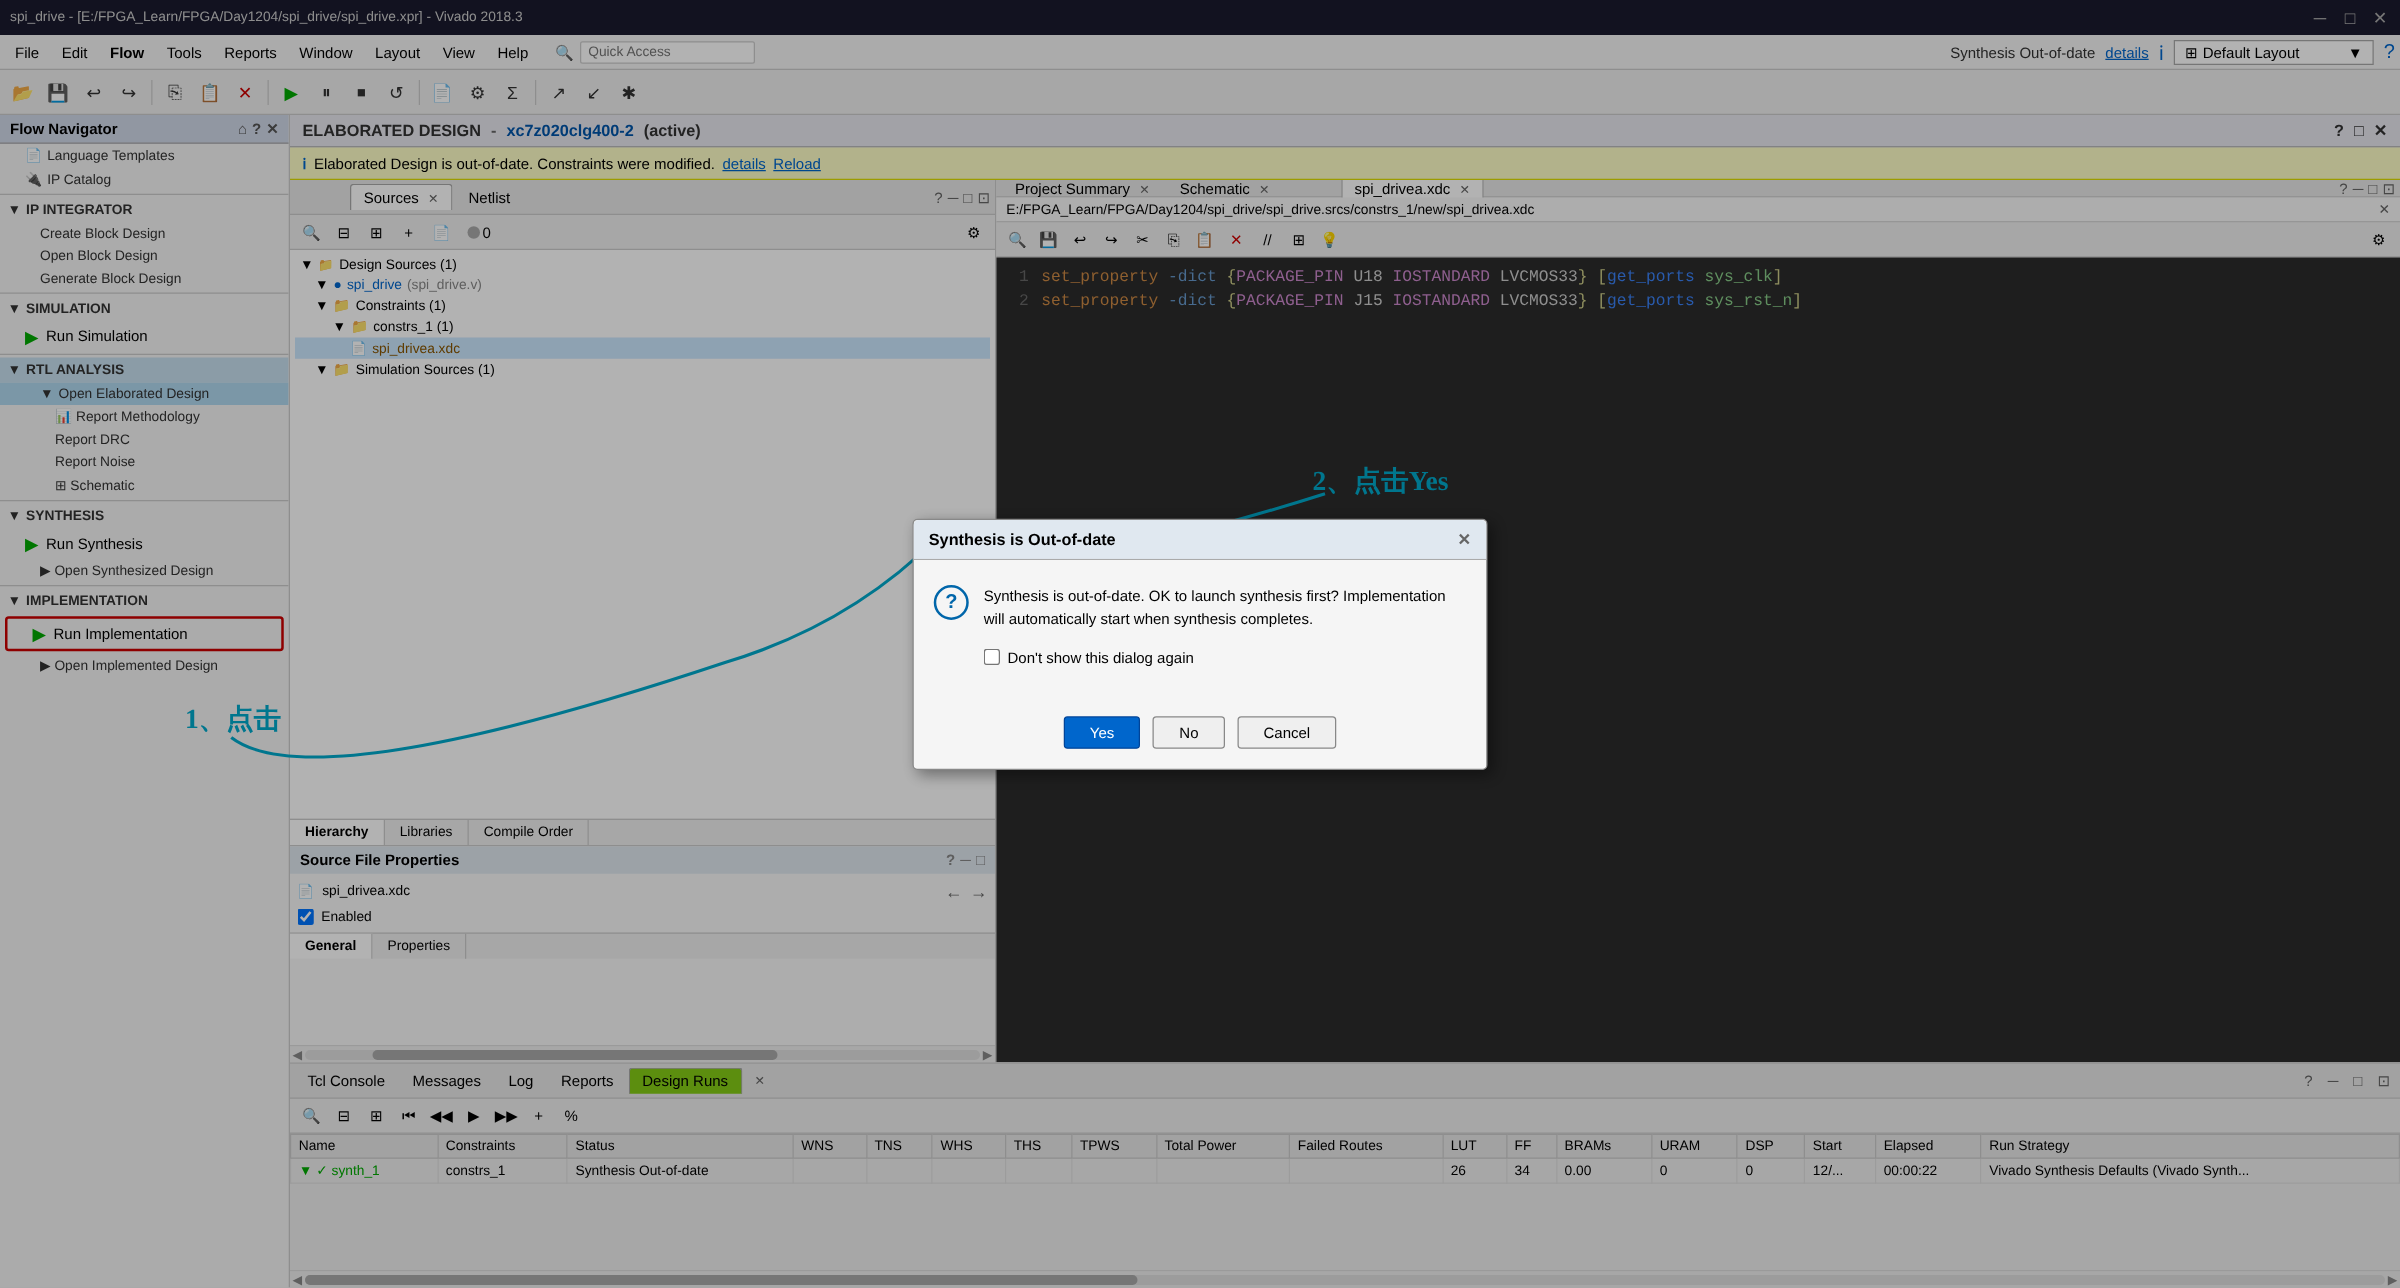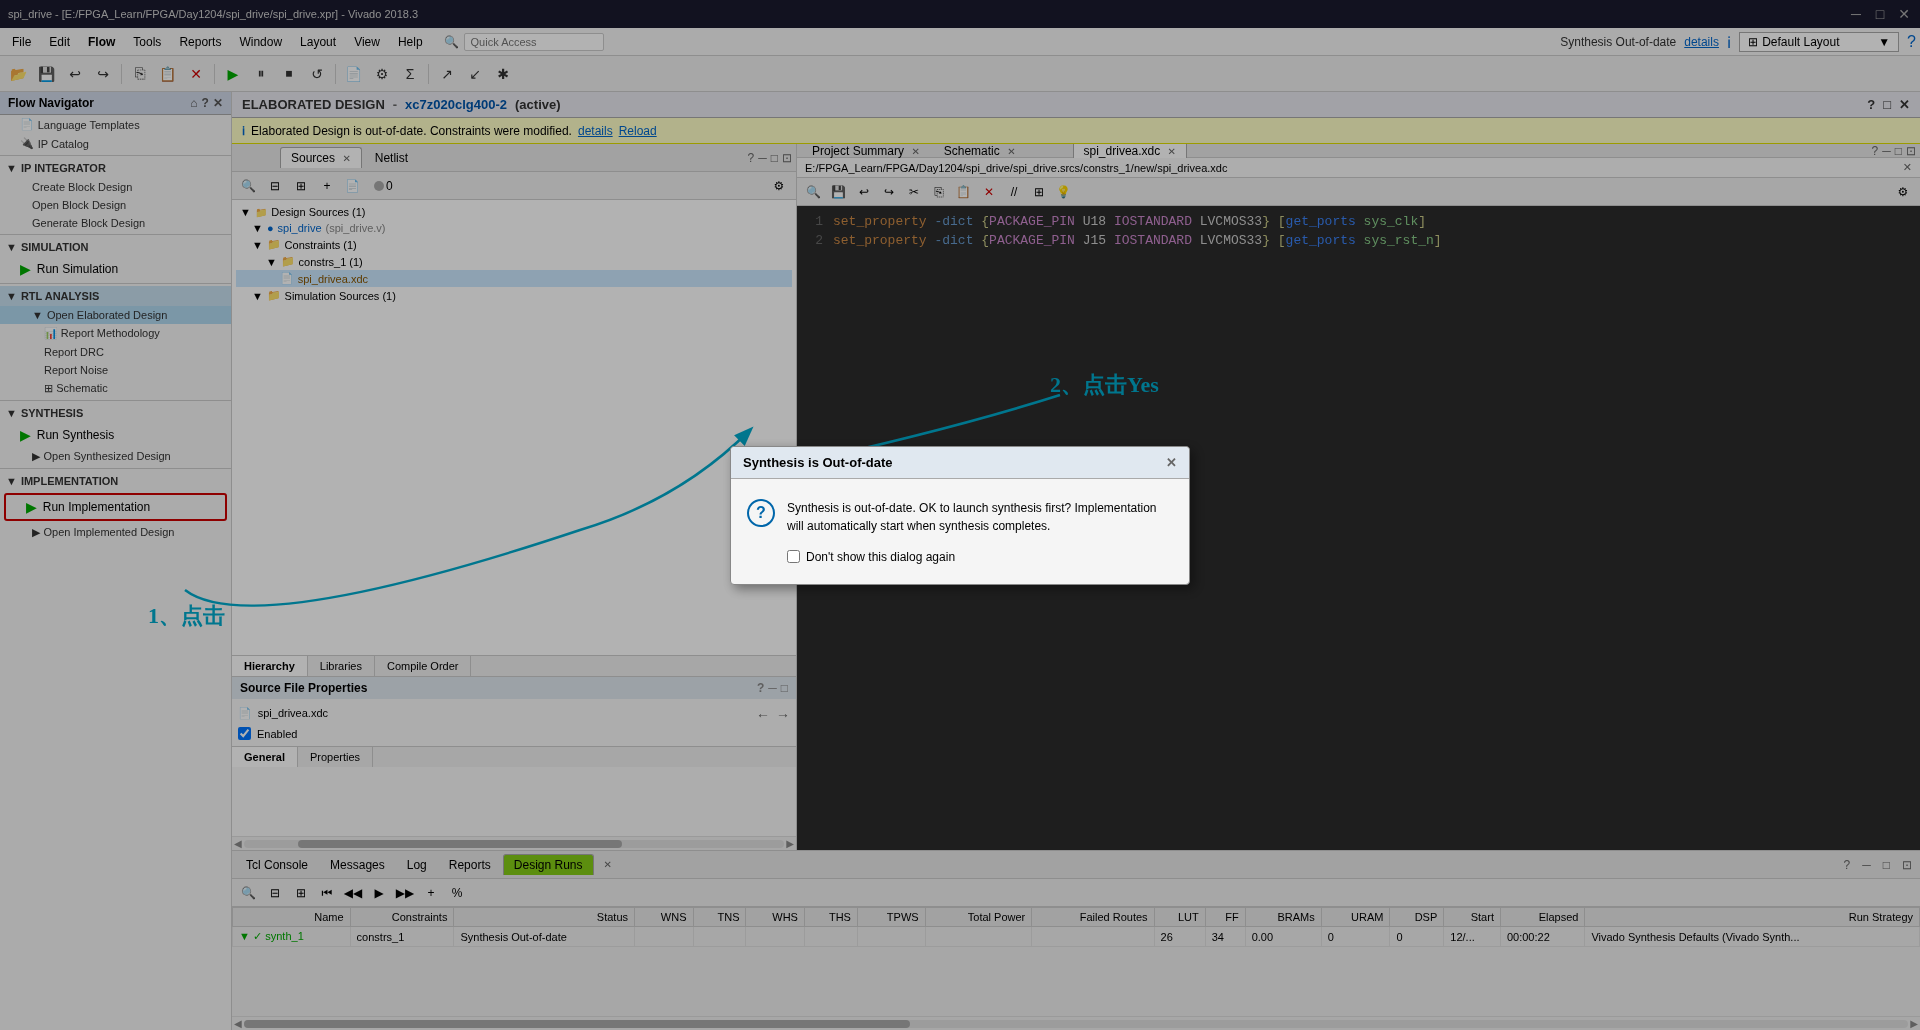--- a/index.html
+++ b/index.html
@@ -97,21 +97,21 @@
     
     #bottom-panel { height: 180px; border-top: 1px solid #ccc; display: flex; flex-direction: column; overflow: hidden; }
     #bottom-tabs { background: #e8e8e8; border-bottom: 1px solid #ccc; display: flex; align-items: center; padding: 0 4px; height: 28px; gap: 2px; }
     .bottom-tab { padding: 3px 10px; font-size: 12px; cursor: pointer; }
     .bottom-tab.active { background: #84cc16; border: 1px solid #aaa; border-bottom: none; border-radius: 3px 3px 0 0; }
     
     #design-runs-content { flex: 1; overflow: auto; }
     #runs-toolbar { background: #f0f0f0; border-bottom: 1px solid #ccc; padding: 3px 6px; display: flex; align-items: center; gap: 4px; height: 28px; }
     
     table.runs-table { width: 100%; border-collapse: collapse; font-size: 11px; }
-    table.runs-table th { background: #e8e8e8; border: 1px solid #ccc; padding: 3px 6px; text-align: right; font-weight: normal; white-space: nowrap; }
+    table.runs-table th { background: #e8e8e8; border: 1px solid #ccc; padding: 3px 6px; text-align: left; font-weight: normal; white-space: nowrap; }
     table.runs-table td { border: 1px solid #e0e0e0; padding: 3px 6px; white-space: nowrap; }
     .check-green { color: #00aa00; }
 
     
     #modal-overlay { position: fixed; top: 0; left: 0; width: 1920px; height: 1030px; background: rgba(0,0,0,0.3); display: flex; align-items: center; justify-content: center; z-index: 100; }
     #modal { background: #f5f5f5; border: 1px solid #888; border-radius: 4px; width: 460px; box-shadow: 4px 4px 12px rgba(0,0,0,0.4); }
     #modal-title { background: #e0e8f0; border-bottom: 1px solid #aaa; padding: 8px 12px; font-size: 13px; font-weight: bold; display: flex; align-items: center; justify-content: space-between; border-radius: 4px 4px 0 0; }
     #modal-body { padding: 20px 16px; }
     #modal-message { display: flex; gap: 12px; align-items: flex-start; }
     .modal-icon { width: 28px; height: 28px; border-radius: 50%; border: 2px solid #0066aa; color: #0066aa; display: flex; align-items: center; justify-content: center; font-size: 16px; font-weight: bold; flex-shrink: 0; }
@@ -581,21 +581,21 @@
           <span style="font-size:10px; color:#888; cursor:pointer;">▶</span>
         </div>
       </div>
 
     </div>
 
   </div>
 
 </div>
 
-<div class="annot-text" style="position:fixed; left:148px; top:560px; z-index:50; color:#00aacc; font-size:22px; font-weight:bold;margin-top:41px;">1、点击</div>
+<div class="annot-text" style="position:fixed; left:148px; top:560px; z-index:50; color:#00aacc; font-size:22px; font-weight:bold;">1、点击</div>
 
 <svg style="position:fixed; left:0; top:0; width:1920px; height:1030px; pointer-events:none; z-index:49;">
   <path d="M 185 590 Q 250 640 580 530 Q 680 500 750 430" stroke="#00aacc" stroke-width="2.5" fill="none" marker-end="url(#arr1)"></path>
   <defs>
     <marker id="arr1" markerWidth="8" markerHeight="8" refX="6" refY="3" orient="auto">
       <path d="M0,0 L0,6 L8,3 z" fill="#00aacc"></path>
     </marker>
   </defs>
 </svg>
 
@@ -619,14 +619,19 @@
     <div id="modal-body">
       <div id="modal-message">
         <div class="modal-icon">?</div>
         <div class="modal-text">Synthesis is out-of-date. OK to launch synthesis first? Implementation will automatically start when synthesis completes.</div>
       </div>
       <div id="modal-checkbox">
         <input type="checkbox" id="no-show-cb" style="">
         <label for="no-show-cb">Don't show this dialog again</label>
       </div>
     </div>
+    <div id="modal-buttons">
+      <button class="modal-btn primary">Yes</button>
+      <button class="modal-btn">No</button>
+      <button class="modal-btn">Cancel</button>
+    </div>
   </div>
 </div>
 
 </body></html>

